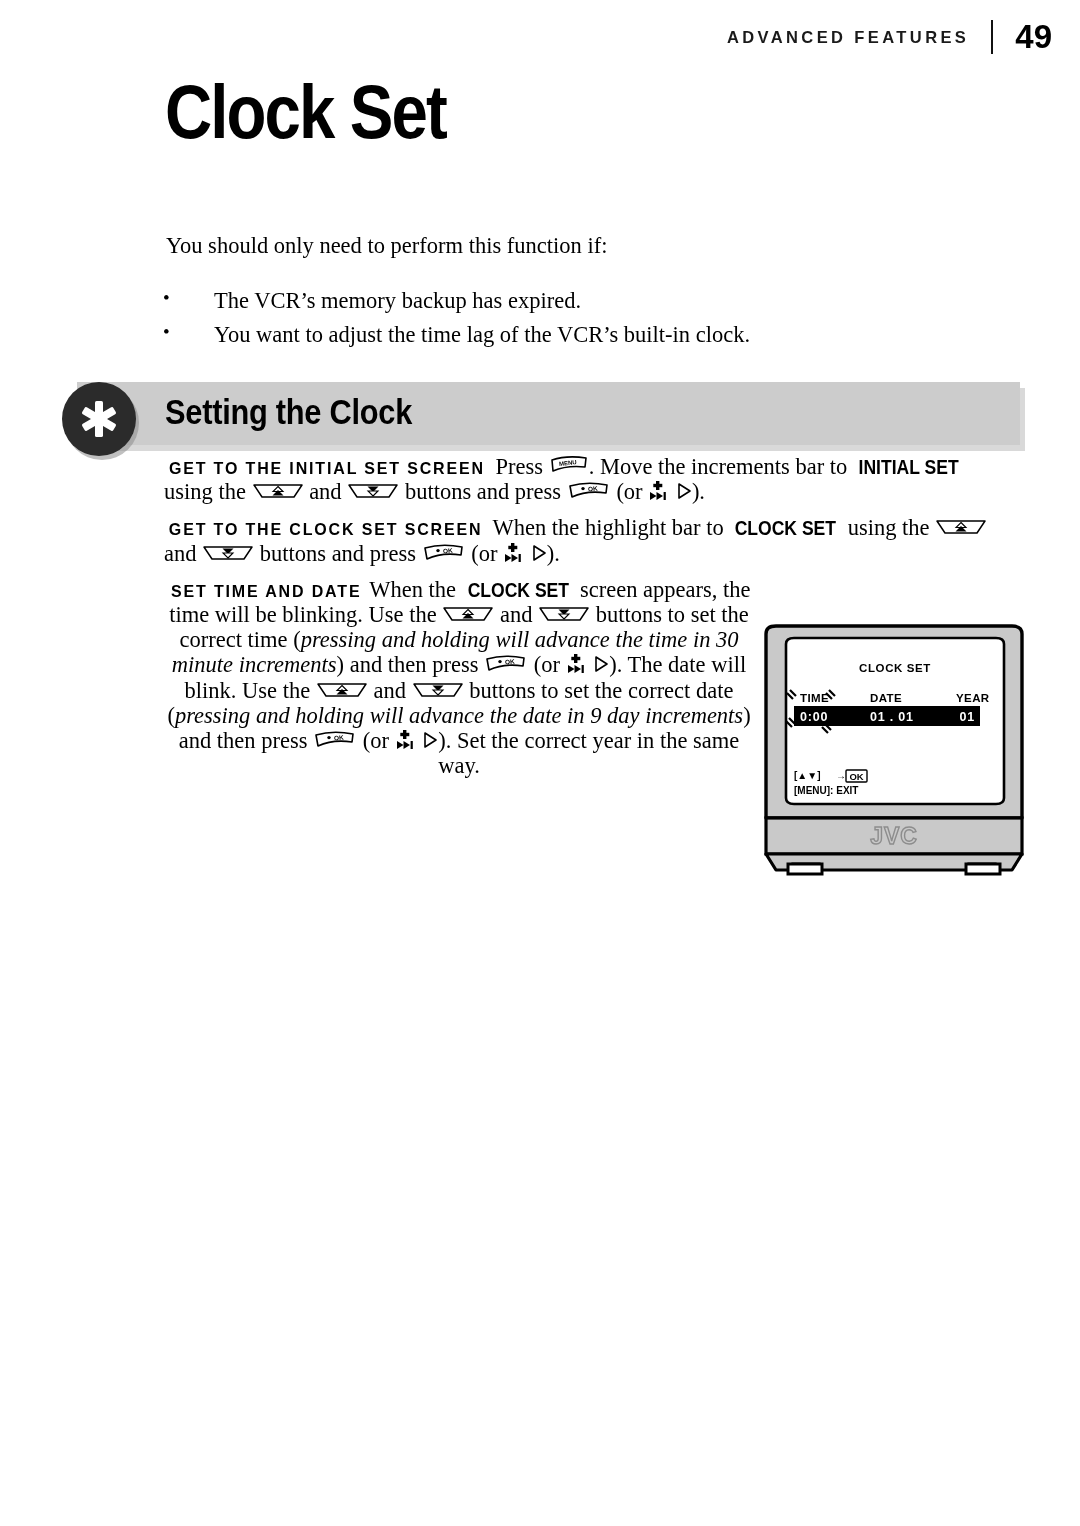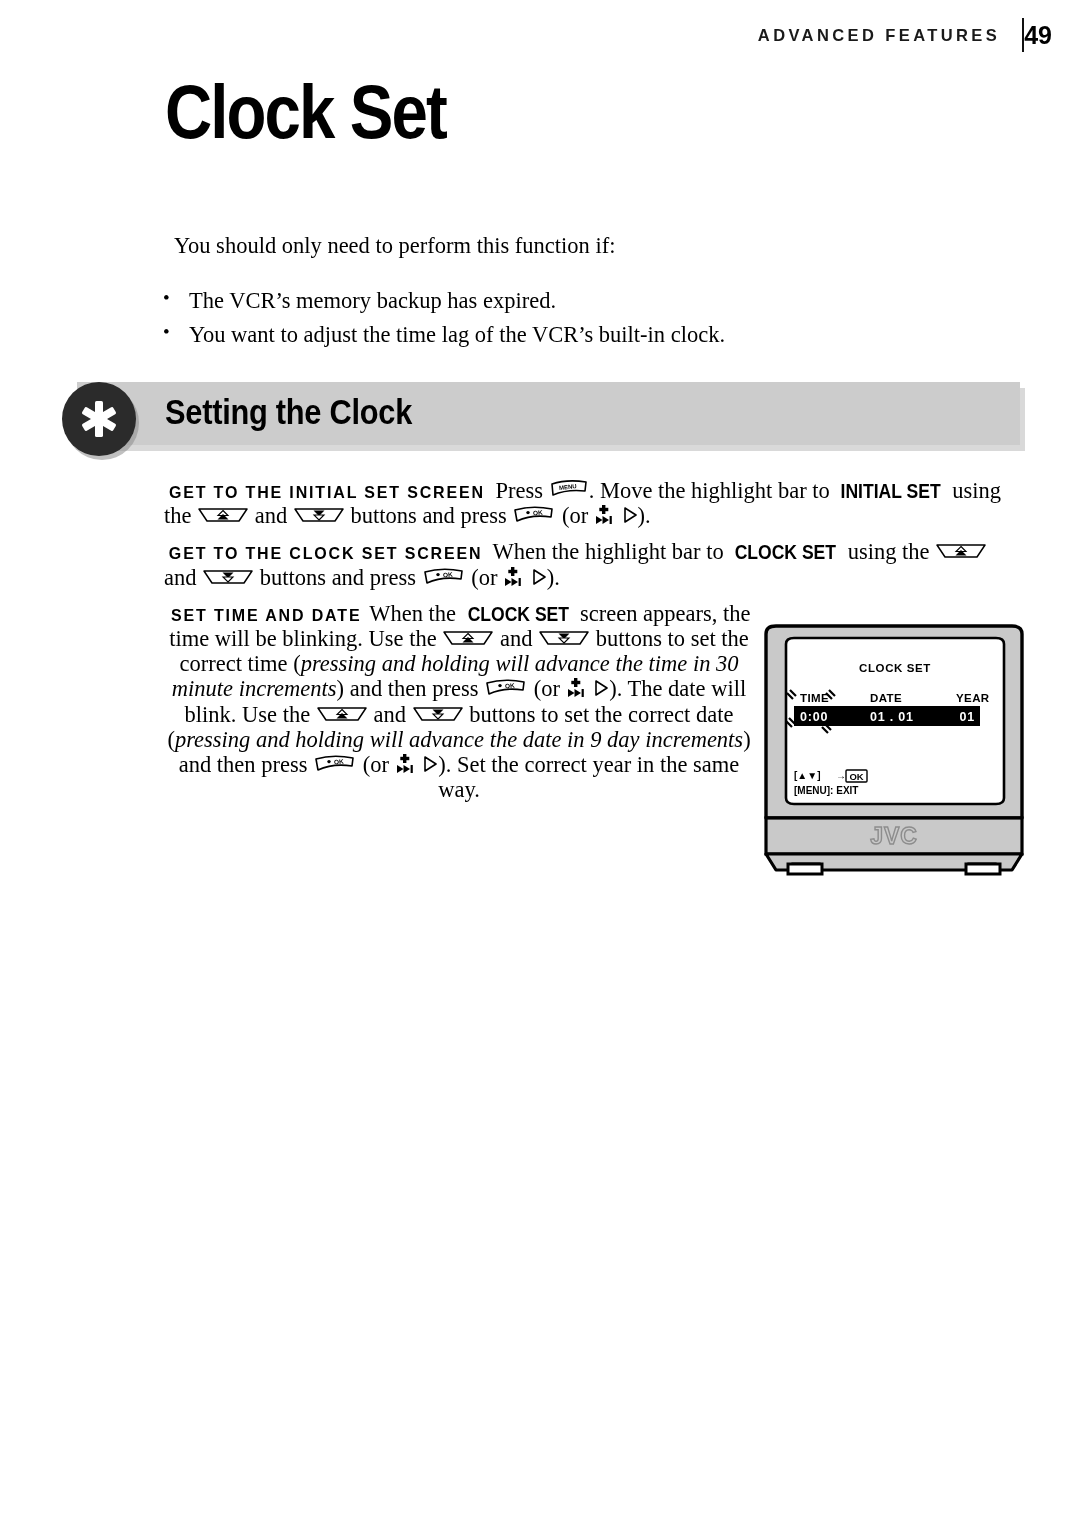--- a/index.html
+++ b/index.html
@@ -20,43 +20,43 @@
   }
   .hdr-label {
     font-family:"Liberation Sans", sans-serif;
     font-size:16.5px; font-weight:600;
     letter-spacing:3.4px; color:#1a1a1a;
     padding-right:22px;
   }
   .hdr-rule { width:2px; height:34px; background:#111; }
   .hdr-page {
     font-family:"Liberation Sans", sans-serif;
-    font-size:25px; font-weight:bold; color:#000;
-    letter-spacing:0px;
+    font-size:33px; font-weight:bold; color:#000;
+    padding-left:22px; letter-spacing:0px;
   }
 
   
   .title {
     position:absolute; left:165px; top:74px;
     font-family:"Liberation Sans", sans-serif;
     font-weight:bold; font-size:76px;
     letter-spacing:-2.2px;
     transform:scaleX(0.86); transform-origin:left top;
     color:#000; line-height:1.0;
   }
 
   
   .intro {
     position:absolute; left:166px; top:233px; width:640px;
-    font-size:22.5px; line-height:1.18;margin-left:8px;
+    font-size:22.5px; line-height:1.18;
   }
   .bullets { position:absolute; left:163px; top:284px; width:700px; }
   .bullet-row { display:flex; font-size:22.5px; line-height:1.5; }
   .bullet-dot { width:26px; flex:0 0 26px; text-align:left; font-size:19px; }
-  .bullet-txt { flex:1; }
+  .bullet-txt { flex:1;margin-left:25px; }
 
   
   .banner {
     position:absolute; left:77px; top:382px;
     width:943px; height:63px;
     background:#cccccc;
   }
   .banner-shadow {
     position:absolute; left:82px; top:388px;
     width:943px; height:63px;
@@ -74,21 +74,21 @@
     position:absolute; left:62px; top:382px;
     width:74px; height:74px; border-radius:50%;
     background:#2b2b2b;
     display:flex; align-items:center; justify-content:center;
     box-shadow:3px 4px 0 rgba(140,140,140,0.55);
   }
   .banner-badge svg { display:block; }
 
   
   .steps {
-    position:absolute; left:164px; top:478px; width:845px;
+    position:absolute; left:164px; top:454px; width:845px;
     font-size:22.5px; line-height:1.12;
   }
   .step { margin-bottom:11px; }
   .step-narrow { width:590px;text-align:center; }
   .lead {
     font-family:"Liberation Sans", sans-serif;
     font-weight:bold; font-size:16.5px;
     letter-spacing:1.9px;
     transform:scaleX(0.97);
     display:inline-block;
@@ -156,21 +156,21 @@
   <div class="steps">
 
     <div class="step">
       <span class="lead">GET TO THE INITIAL SET SCREEN</span>
       <span>Press</span>
       <span class="icn">
         <svg width="40" height="22" viewBox="0 0 40 22">
           <path d="M3 6 Q18 1 37 4 L36 13 Q18 11 4 17 Z" fill="#fff" stroke="#000" stroke-width="1.6" stroke-linejoin="round"></path>
           <text x="19" y="11" font-family="Liberation Sans, sans-serif" font-size="6" font-weight="bold" text-anchor="middle" transform="rotate(-6 19 10)">MENU</text>
         </svg>
-      </span><span>. Move the highlight bar to</span>
+      </span><span>. Move the increments bar to</span>
       <span class="kw">INITIAL SET</span>
       <span>using the</span>
       <span class="icn">
         <svg width="52" height="20" viewBox="0 0 52 20">
           <path d="M2 4 L50 4 L42 16 L10 16 Z" fill="#fff" stroke="#000" stroke-width="1.5" stroke-linejoin="round"></path>
           <path d="M26 5.5 L31 10.5 L21 10.5 Z" fill="#fff" stroke="#000" stroke-width="1.1"></path>
           <path d="M26 9 L31.5 14.5 L20.5 14.5 Z" fill="#000"></path>
         </svg>
       </span>
       <span>and</span>

